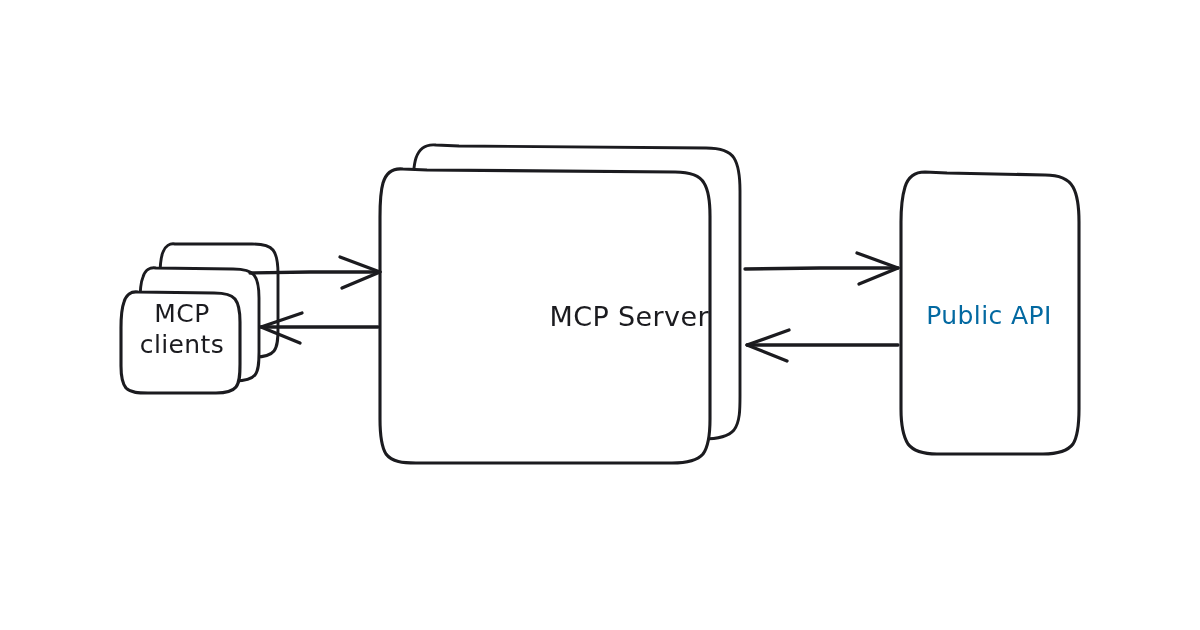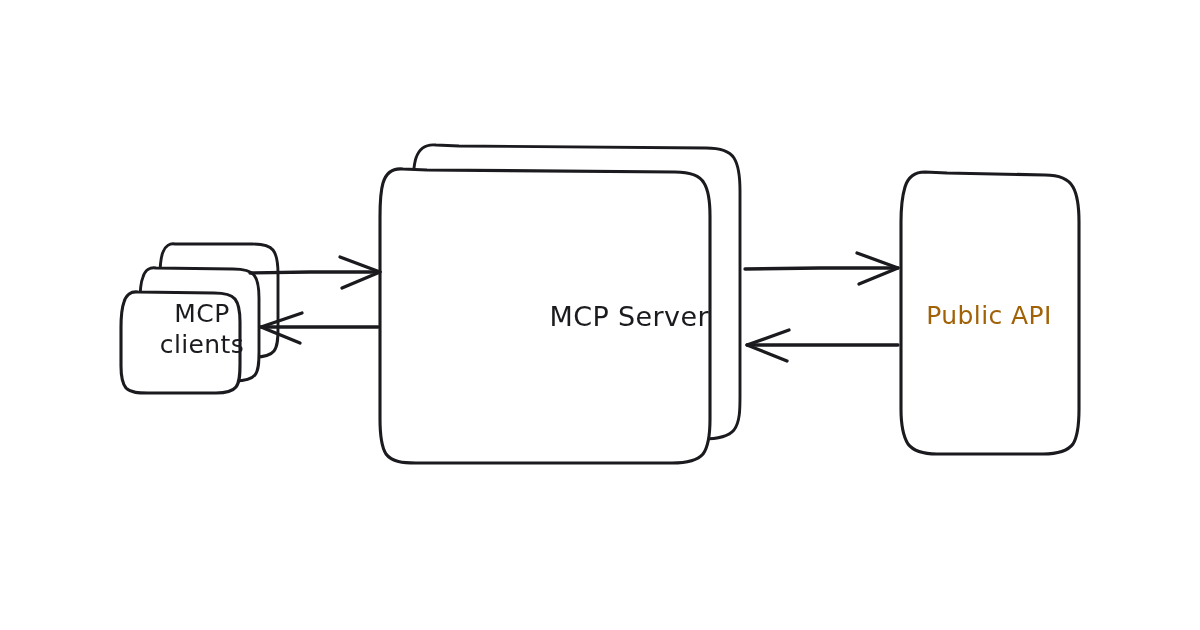--- a/index.html
+++ b/index.html
@@ -57,21 +57,20 @@
     letter-spacing: 0.4px;
     white-space: pre-line;
     line-height: 1.24;
     user-select: none;
   }
   #label-mcp-clients {
     left: 122px;
     top: 298px;
     width: 120px;
     font-size: 25px;
-    padding-left: 20px;
   }
   #label-mcp-server {
     left: 381px;
     top: 300px;
     width: 328px;
     font-size: 27px;
   }
   #label-public-api {
     left: 900px;
     top: 300px;
@@ -174,15 +173,15 @@
       <path class="sketch-stroke edge-head" d="M789 330 L 747 345" stroke="#1b1b1f"></path>
       <path class="sketch-stroke edge-head" d="M787 361 L 747 345" stroke="#1b1b1f"></path>
     </g>
   </svg>
 
   <div class="node-label" id="label-mcp-clients" style="color: rgb(27, 27, 31);">MCP
 clients</div>
 
   <div class="node-label" id="label-mcp-server" style="color: rgb(27, 27, 31); text-align: right;">MCP Server</div>
 
-  <div class="node-label" id="label-public-api" style="color: #a16207;">Public API</div>
+  <div class="node-label" id="label-public-api" style="color: #0369a1;">Public API</div>
 
 </div>
 
 </body></html>

